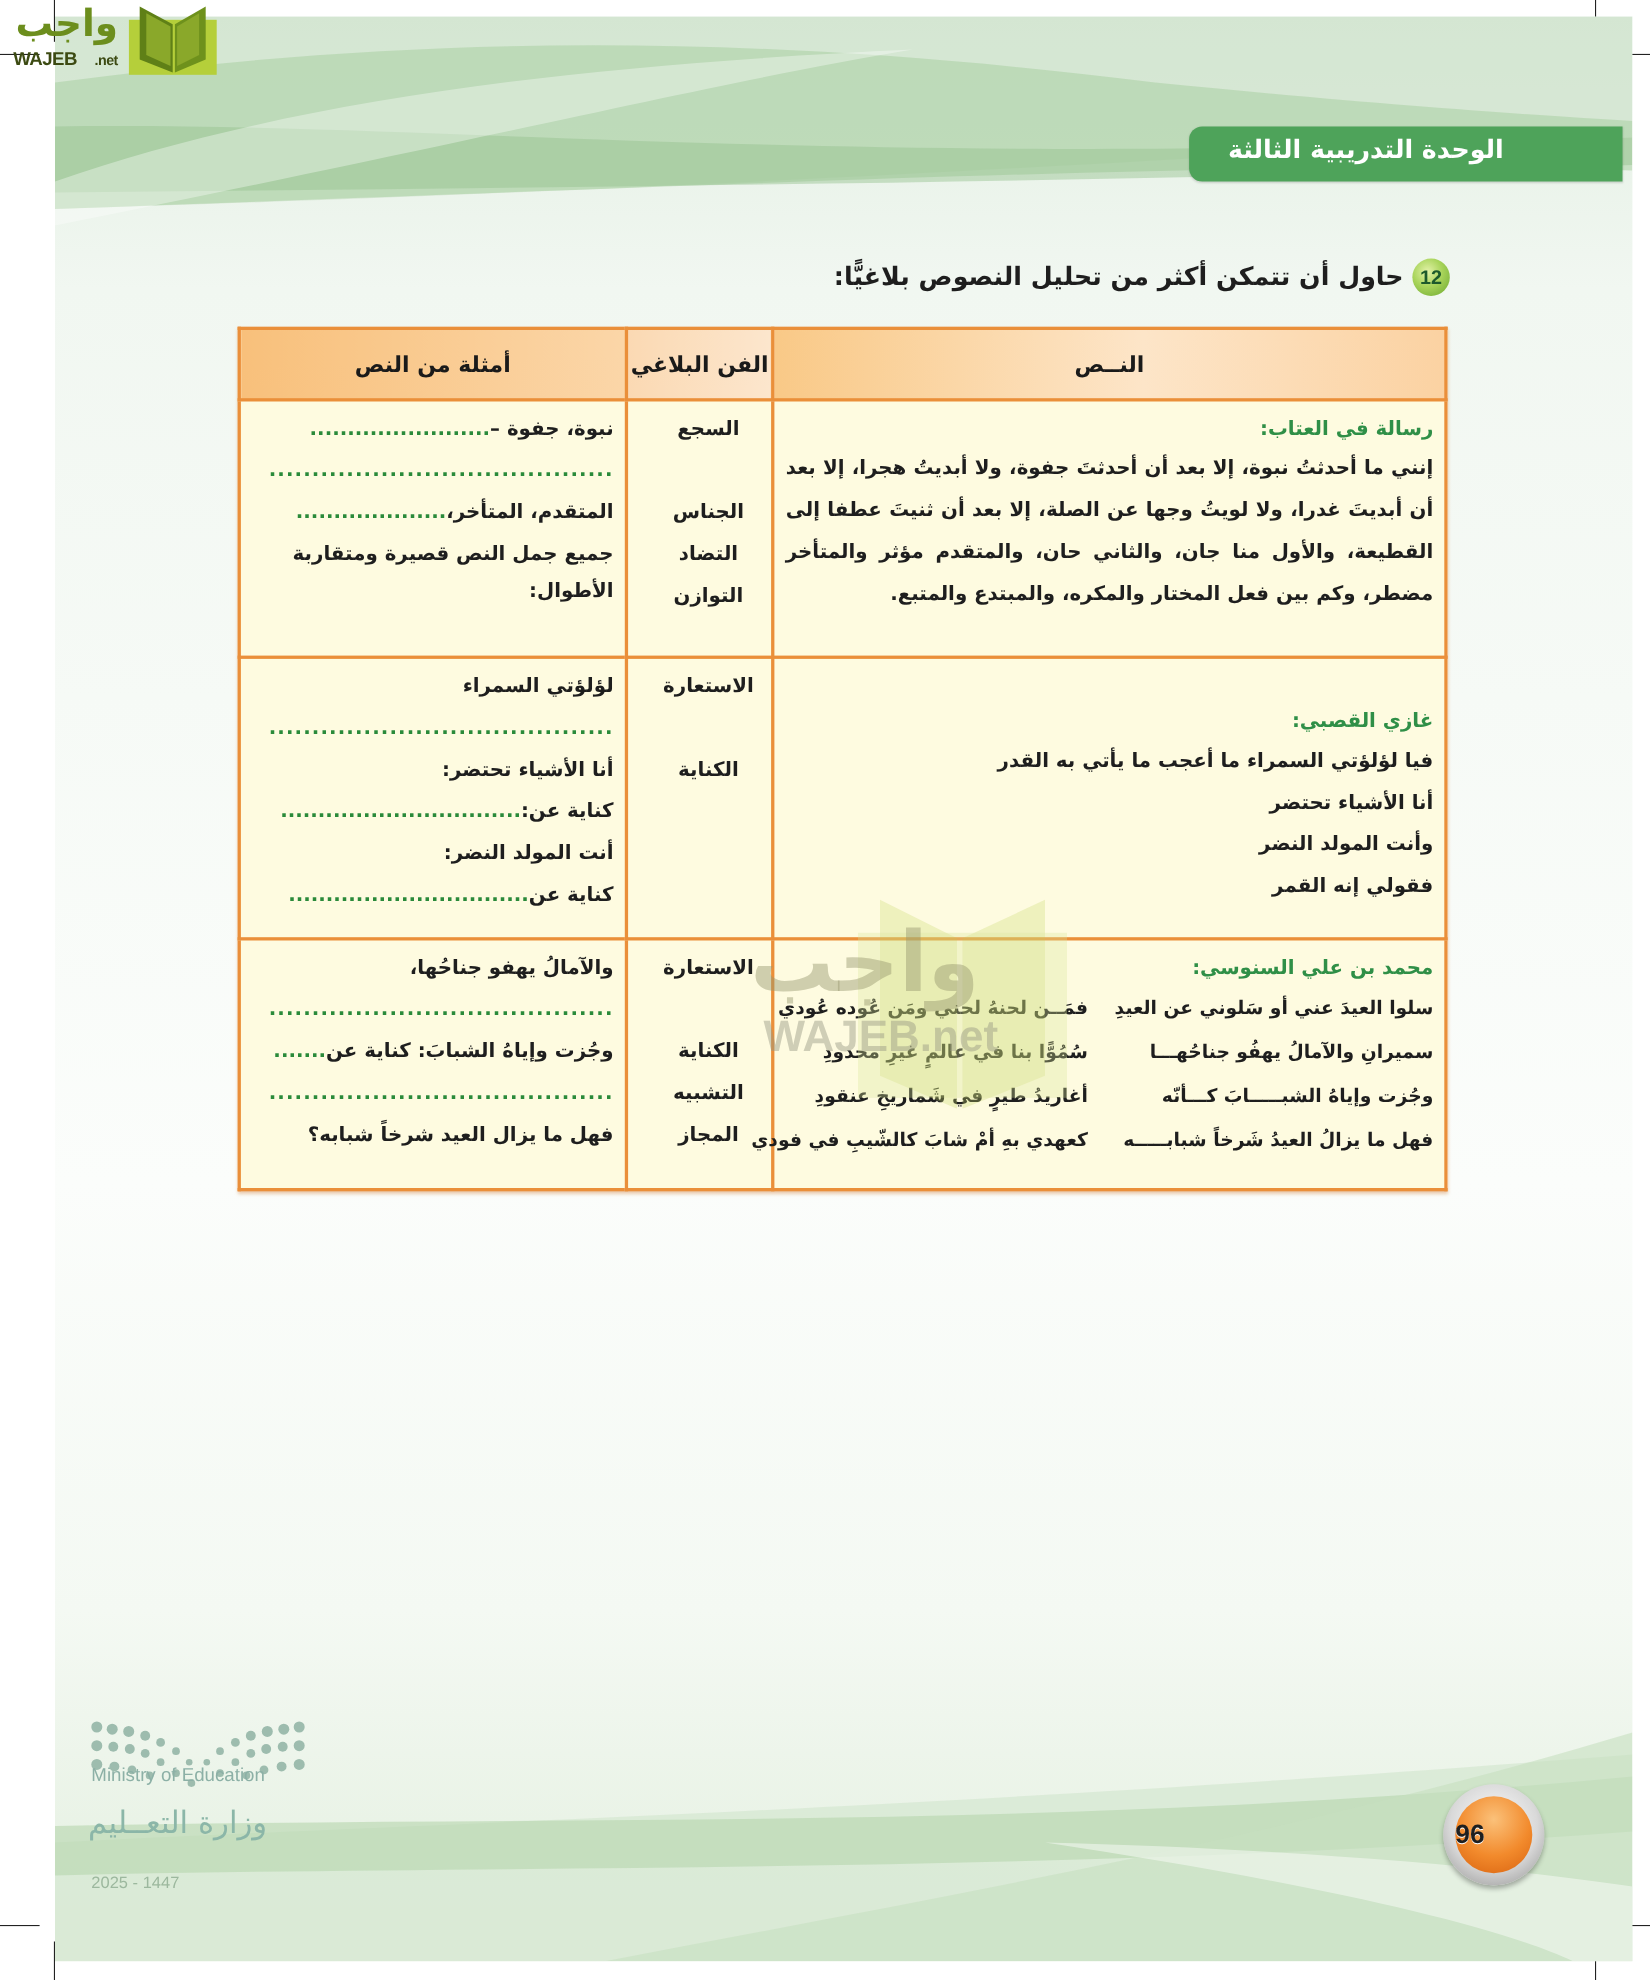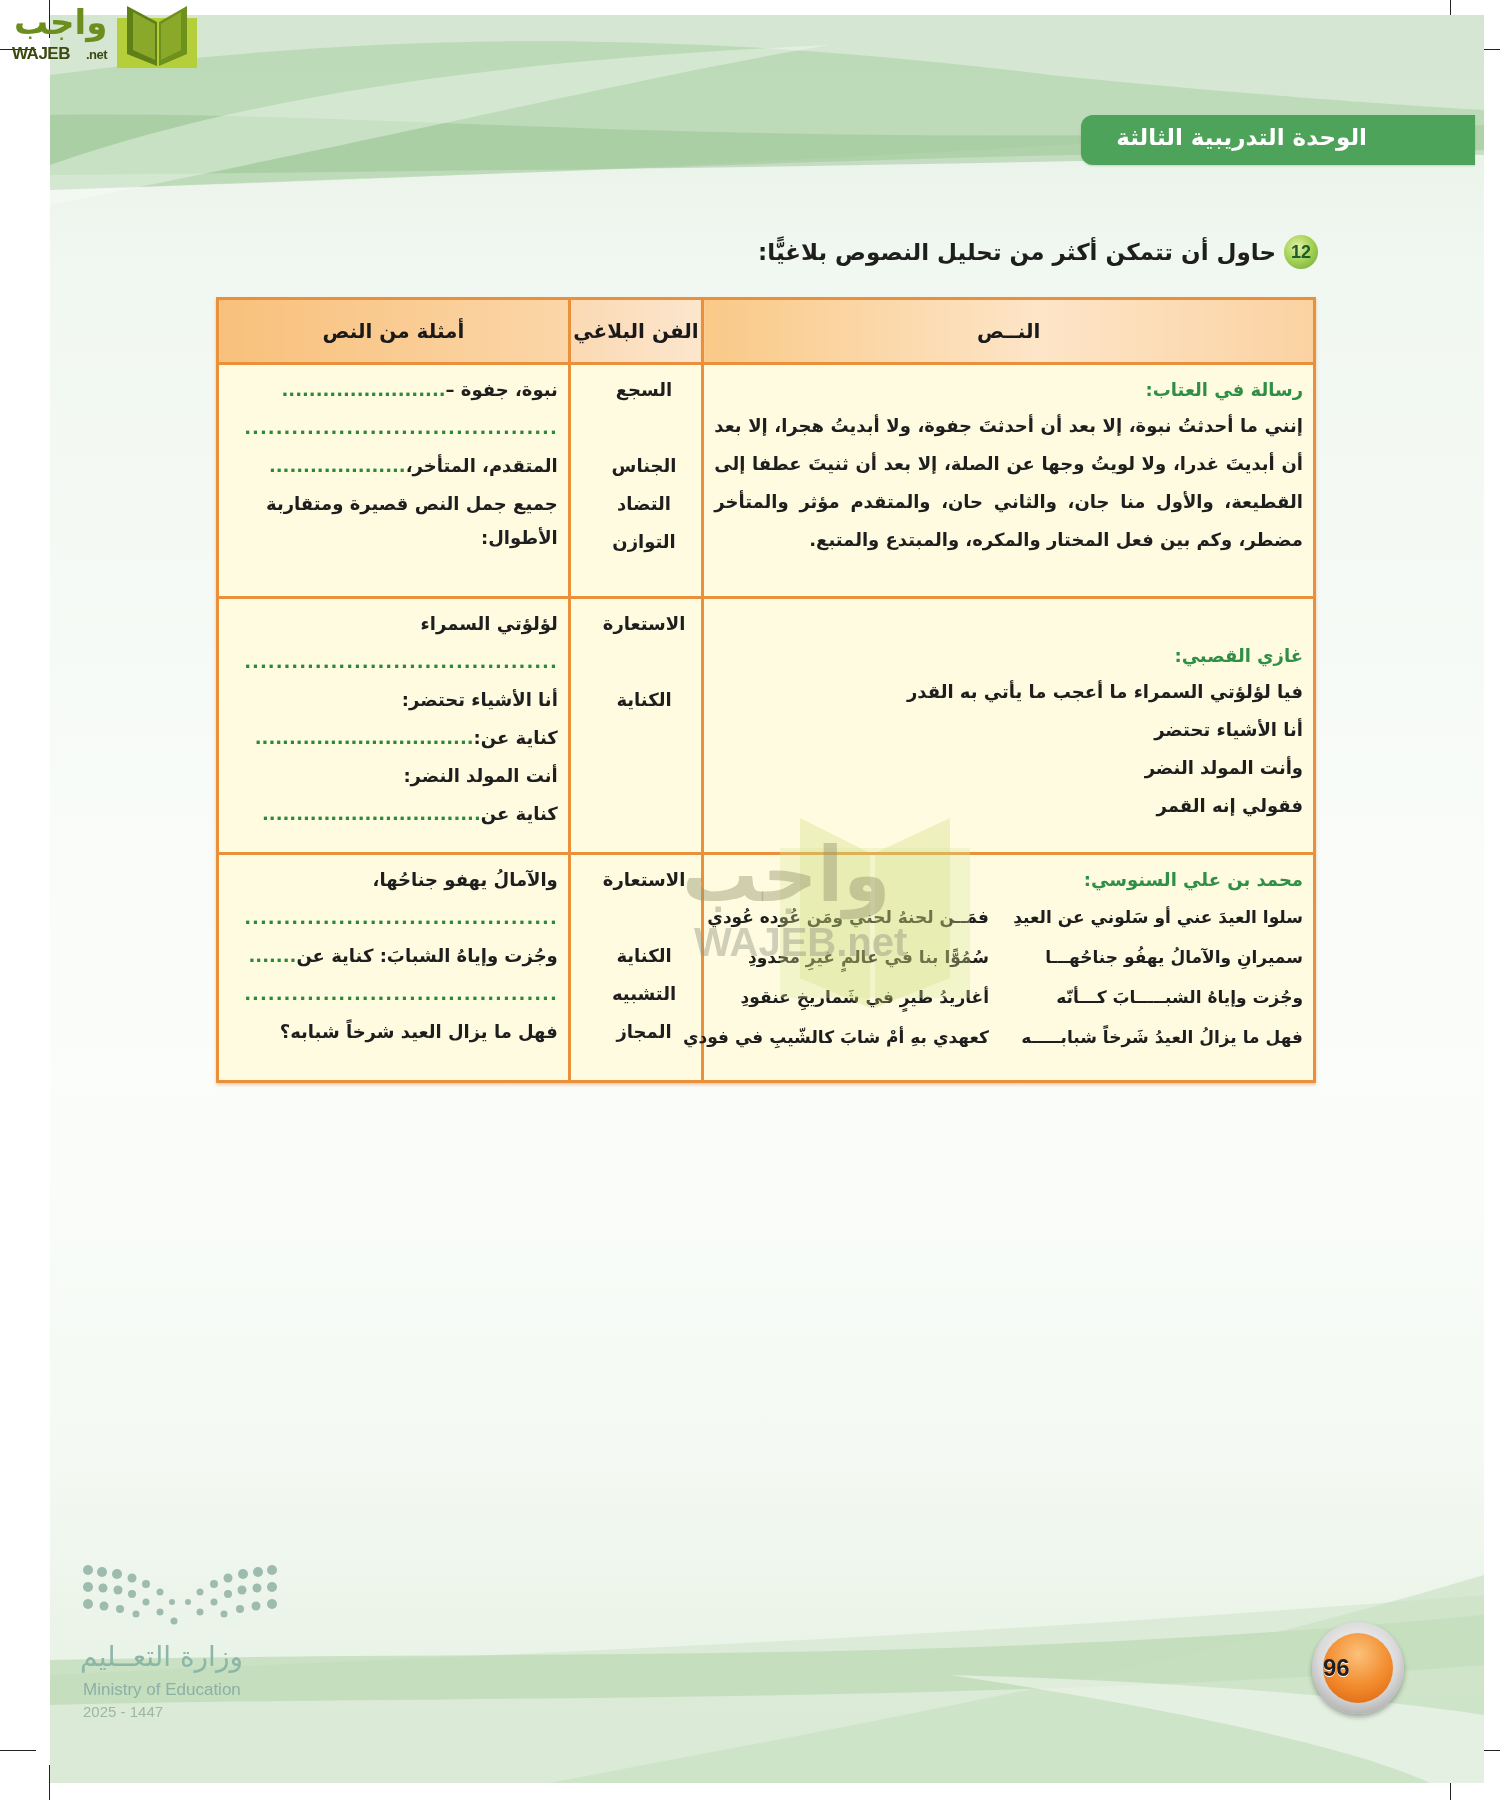--- a/index.html
+++ b/index.html
@@ -72,21 +72,21 @@
   .dots { color:#2a8a3a; letter-spacing:1px; font-weight:bold; }
   .verse-grid { display:grid; grid-template-columns:300px 270px; column-gap:14px; }
   .verse-grid .half { font-size:17px; font-weight:bold; color:#1e1e1e; line-height:40px; white-space:nowrap; }
   
   .watermark { position:absolute; left:720px; top:808px; width:300px; height:200px; pointer-events:none; opacity:0.55; }
   .wm-text { position:absolute; left:682px; top:830px; font-size:76px; font-weight:bold; color:rgba(150,150,110,0.45); direction:rtl; }
   .wm-en { position:absolute; left:694px; top:920px; font-size:40px; font-weight:bold; color:rgba(150,150,130,0.45); font-family:"Liberation Sans", sans-serif; }
   
   .moe { position:absolute; left:80px; top:1562px; width:200px; }
   .moe-ar { position:absolute; left:80px; top:1640px; font-size:28px; color:#8bb6a8; direction:rtl; }
-  .moe-en { position:absolute; left:83px; top:1680px; font-size:17px; color:#8cb0a6; font-family:"Liberation Sans", sans-serif; }
+  .moe-en { position:absolute; left:83px; top:1604px; font-size:17px; color:#8cb0a6; font-family:"Liberation Sans", sans-serif; }
   .moe-year { position:absolute; left:83px; top:1703px; font-size:15px; color:#9cb89e; font-family:"Liberation Sans", sans-serif; }
   .page-badge {
     position:absolute; left:1312px; top:1622px; width:92px; height:92px; border-radius:50%;
     background:radial-gradient(circle at 50% 40%,#ffffff 0%,#d9d9d9 55%,#8e8e8e 100%);
     box-shadow:0 3px 5px rgba(0,0,0,0.3);
   }
   .page-badge-inner {
     position:absolute; left:11px; top:11px; width:70px; height:70px; border-radius:50%;
     background:radial-gradient(circle at 50% 30%,#fbc17a 0%,#f28a2c 55%,#d8620f 100%);
     display:flex; align-items:center; 

